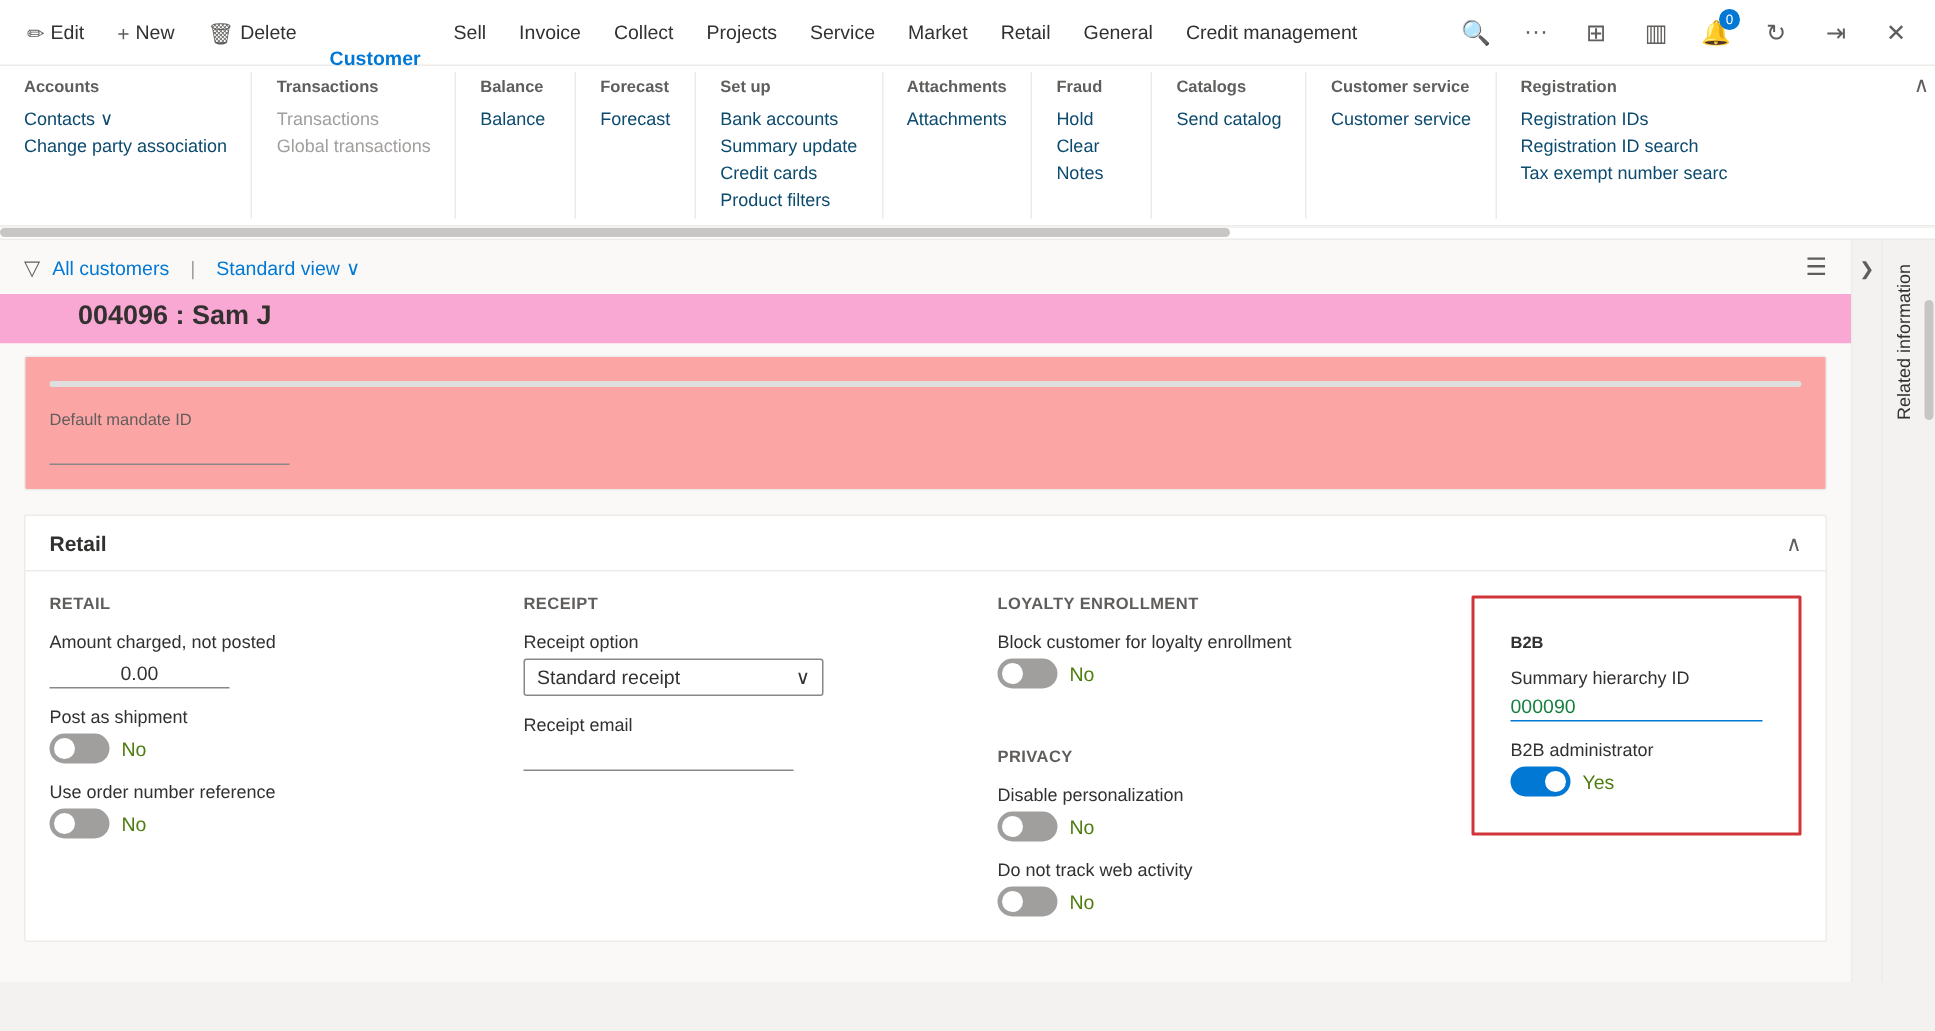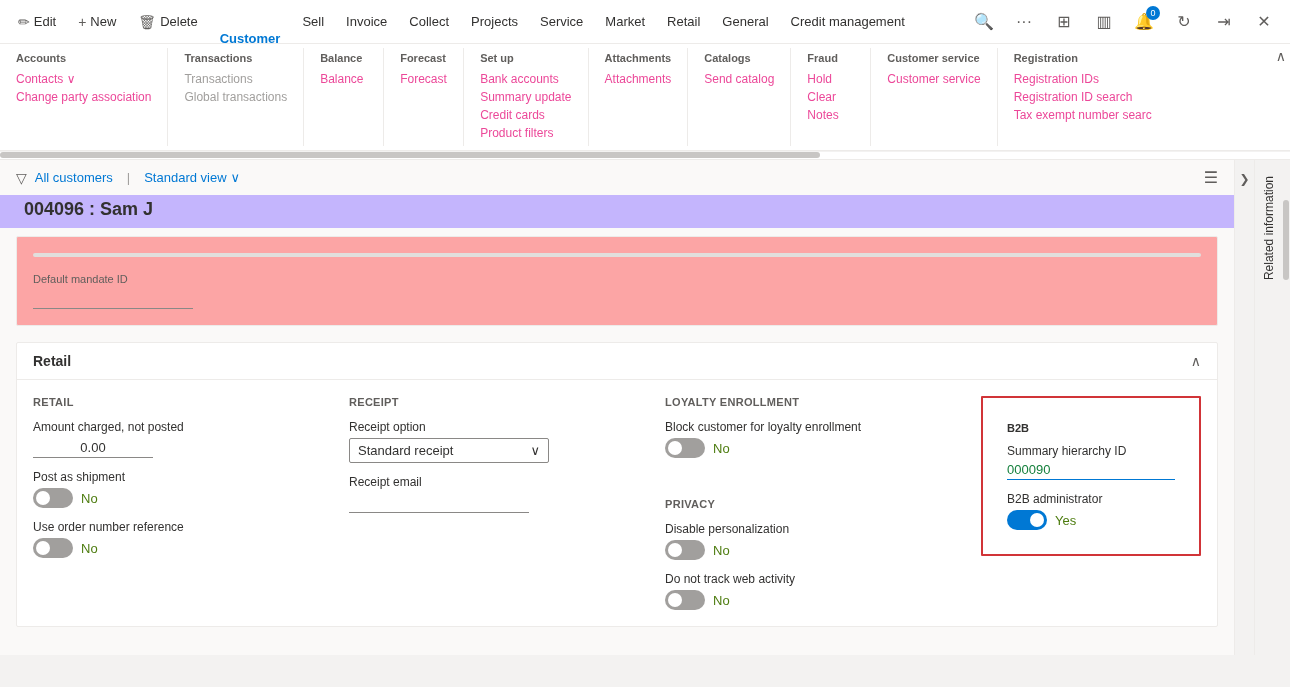--- a/index.html
+++ b/index.html
@@ -59,21 +59,21 @@
     .mega-section:last-child { border-right: none; }
     .mega-section-title {
       font-size: 11px;
       color: #605e5c;
       font-weight: 600;
       margin-bottom: 6px;
       text-transform: none;
     }
     .mega-link {
       font-size: 12px;
-      color: #ec4899;
+      color: #0c4a6e;
       cursor: pointer;
       padding: 2px 0;
       white-space: nowrap;
     }
     .mega-link.inactive { color: #a19f9d; cursor: default; }
 
     
     .scroll-area {
       background: #fff;
       height: 8px;
@@ -109,22 +109,22 @@
     .view-selector {
       display: flex; align-items: center; gap: 4px;
       color: #0078d4; cursor: pointer; font-size: 13px;
     }
     .hamburger { font-size: 16px; color: #605e5c; cursor: pointer; margin-left: 4px; }
 
     
     .page-title-bar {
       display: flex;
       align-items: center;
-      padding: 4px 16px 8px 24px;
-      background: #c4b5fd;
+      padding: 4px 16px 8px 52px;
+      background: #f9a8d4;
     }
     .page-title {
       font-size: 18px;
       font-weight: 600;
       color: #323130;
     }
 
     
     .content-body {
       padding: 8px 16px;
@@ -428,28 +428,28 @@
       <div class="mega-link">Bank accounts</div>
       <div class="mega-link">Summary update</div>
       <div class="mega-link">Credit cards</div>
       <div class="mega-link">Product filters</div>
     </div>
     <div class="mega-section">
       <div class="mega-section-title">Attachments</div>
       <div class="mega-link">Attachments</div>
     </div>
     <div class="mega-section">
-      <div class="mega-section-title">Catalogs</div>
-      <div class="mega-link">Send catalog</div>
-    </div>
-    <div class="mega-section">
       <div class="mega-section-title">Fraud</div>
       <div class="mega-link">Hold</div>
       <div class="mega-link">Clear</div>
       <div class="mega-link">Notes</div>
+    </div>
+    <div class="mega-section">
+      <div class="mega-section-title">Catalogs</div>
+      <div class="mega-link">Send catalog</div>
     </div>
     <div class="mega-section">
       <div class="mega-section-title">Customer service</div>
       <div class="mega-link">Customer service</div>
     </div>
     <div class="mega-section">
       <div class="mega-section-title">Registration</div>
       <div class="mega-link">Registration IDs</div>
       <div class="mega-link">Registration ID search</div>
       <div class="mega-link">Tax exempt number searc</div>

